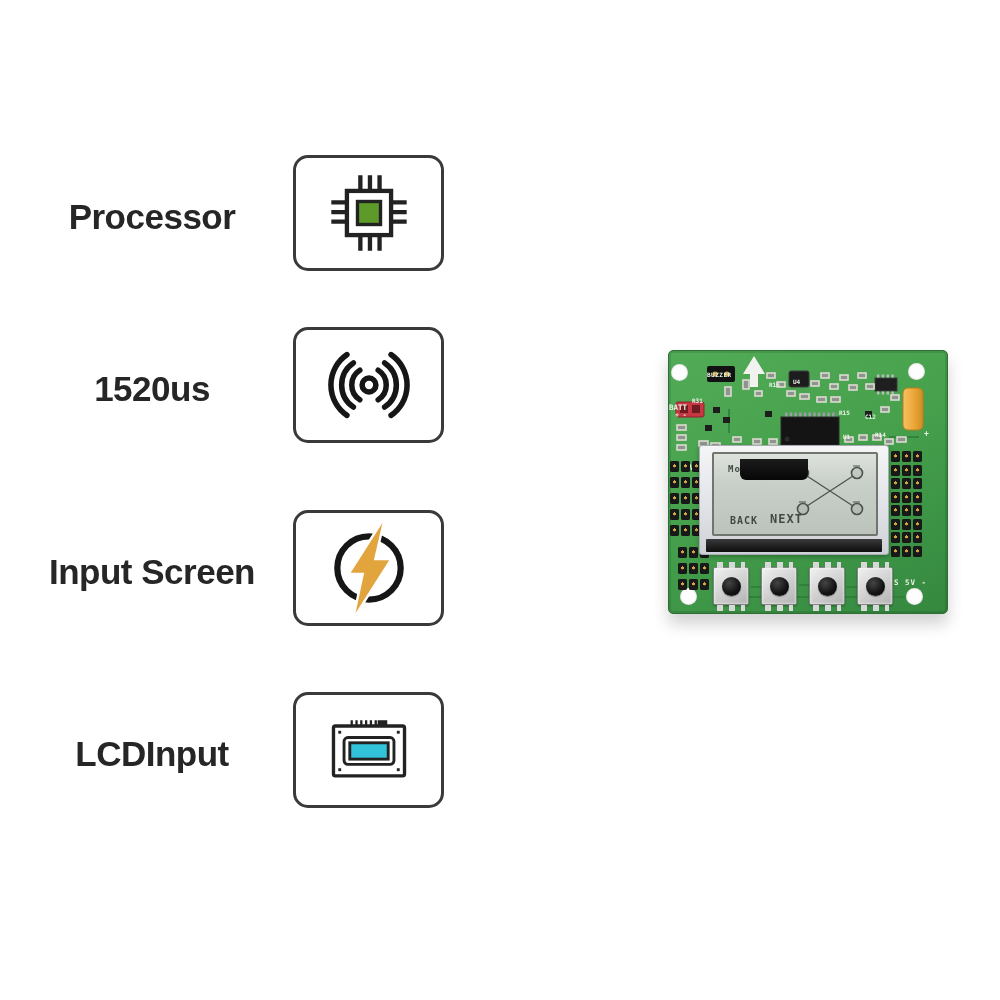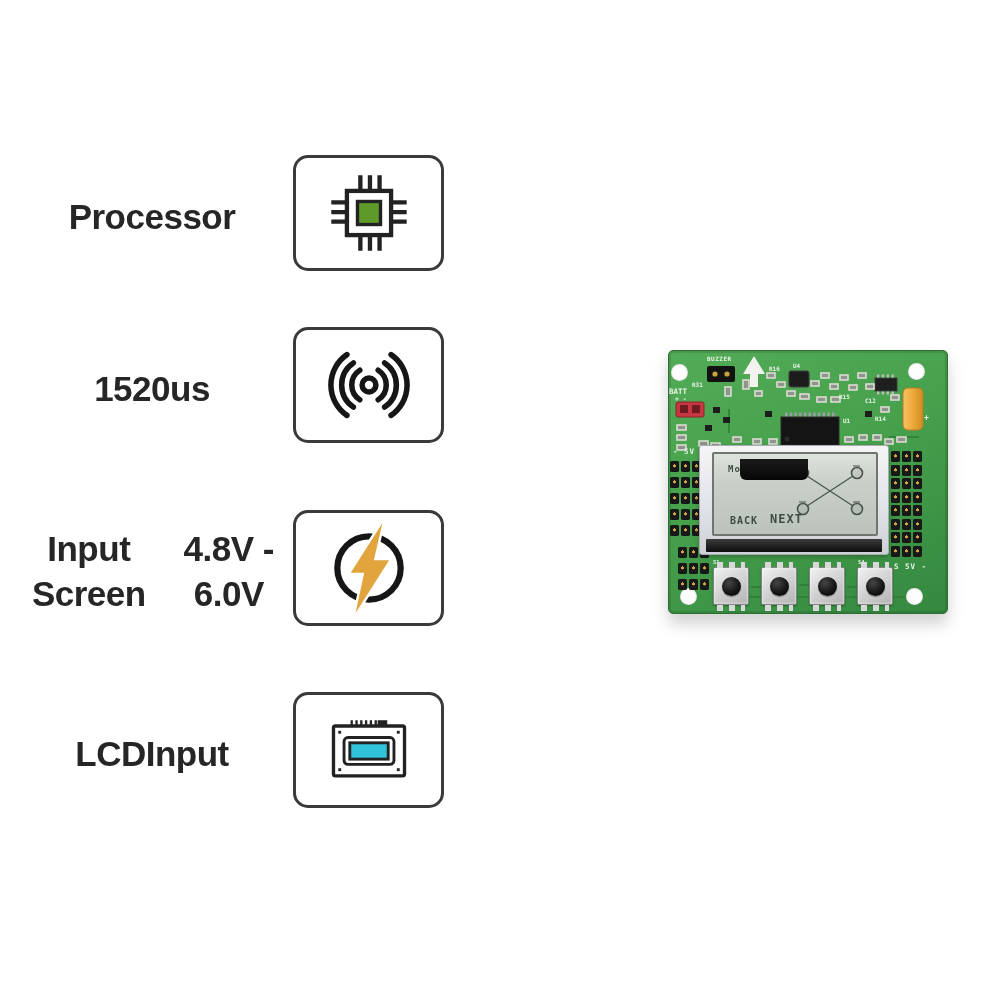--- a/index.html
+++ b/index.html
@@ -29,21 +29,21 @@
   .pcb {
     position:absolute; left:668px; top:350px; width:280px; height:264px;
     background:linear-gradient(155deg,#51ab57 0%, #46a04c 45%, #3a9144 80%, #35883f 100%);
     border-radius:5px; border:1px solid #2d6e35;
     box-shadow: inset 0 0 0 2px rgba(0,0,0,0.10), 0 10px 16px rgba(0,0,0,0.18);
   }
   .pcb .decor { position:absolute; left:0; top:0; pointer-events:none; }
   .hole { position:absolute; width:17px; height:17px; border-radius:50%; background:#fdfdfd;
           box-shadow: inset 0 0 2px rgba(0,0,0,0.25); }
   .silk { position:absolute; color:#eaf4e7; font-family:"DejaVu Sans Mono", monospace;
-          font-weight:bold; white-space:nowrap; }
+          font-weight:bold; white-space:nowrap;margin-top:16px; }
 
   .pingrid { position:absolute; display:grid; }
   .pingrid i {
     display:block; width:9px; height:11px; border-radius:2px;
     background: radial-gradient(circle 2.4px at 50% 45%, #d2a63e 62%, #191919 66%);
     box-shadow: inset 0 0 1px #000;
   }
 
   
   .lcd-frame {
@@ -129,21 +129,20 @@
             <path d="M74 17 A40 40 0 0 1 74 83"></path>
           </g>
         </svg>
       </span>
     </div>
   </div>
 
   <div class="feature-row" style="top:510px">
     <div class="feature-text">
       <span>Input Screen</span>
-      <span>4.8V - 6.0V</span>
     </div>
     <div class="icon-box">
       <span>
         <svg width="96" height="96" viewBox="0 0 100 100">
           <circle cx="50" cy="50" r="33" stroke="#161616" stroke-width="6.5" fill="none"></circle>
           <path d="M64 3 L31 55 L45 55 L36 97 L71 42 L55 42 Z" fill="#e2a43c" stroke="#ffffff" stroke-width="5" stroke-linejoin="round" paint-order="stroke"></path>
         </svg>
       </span>
     </div>
   </div>

